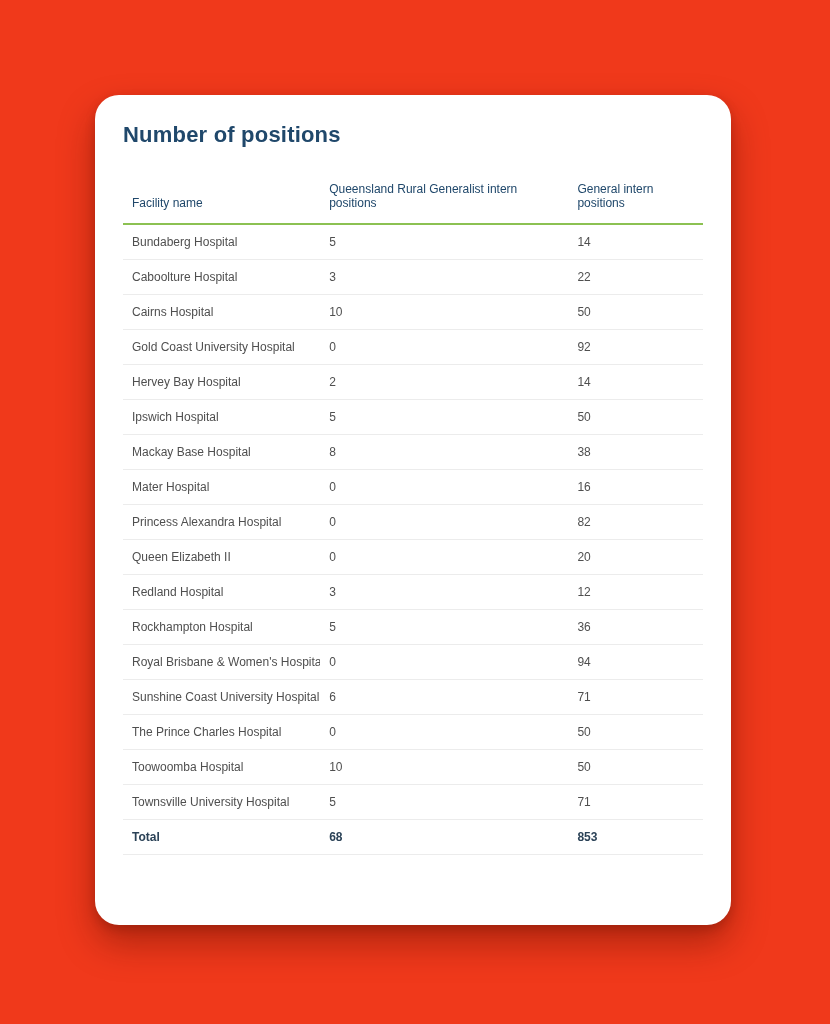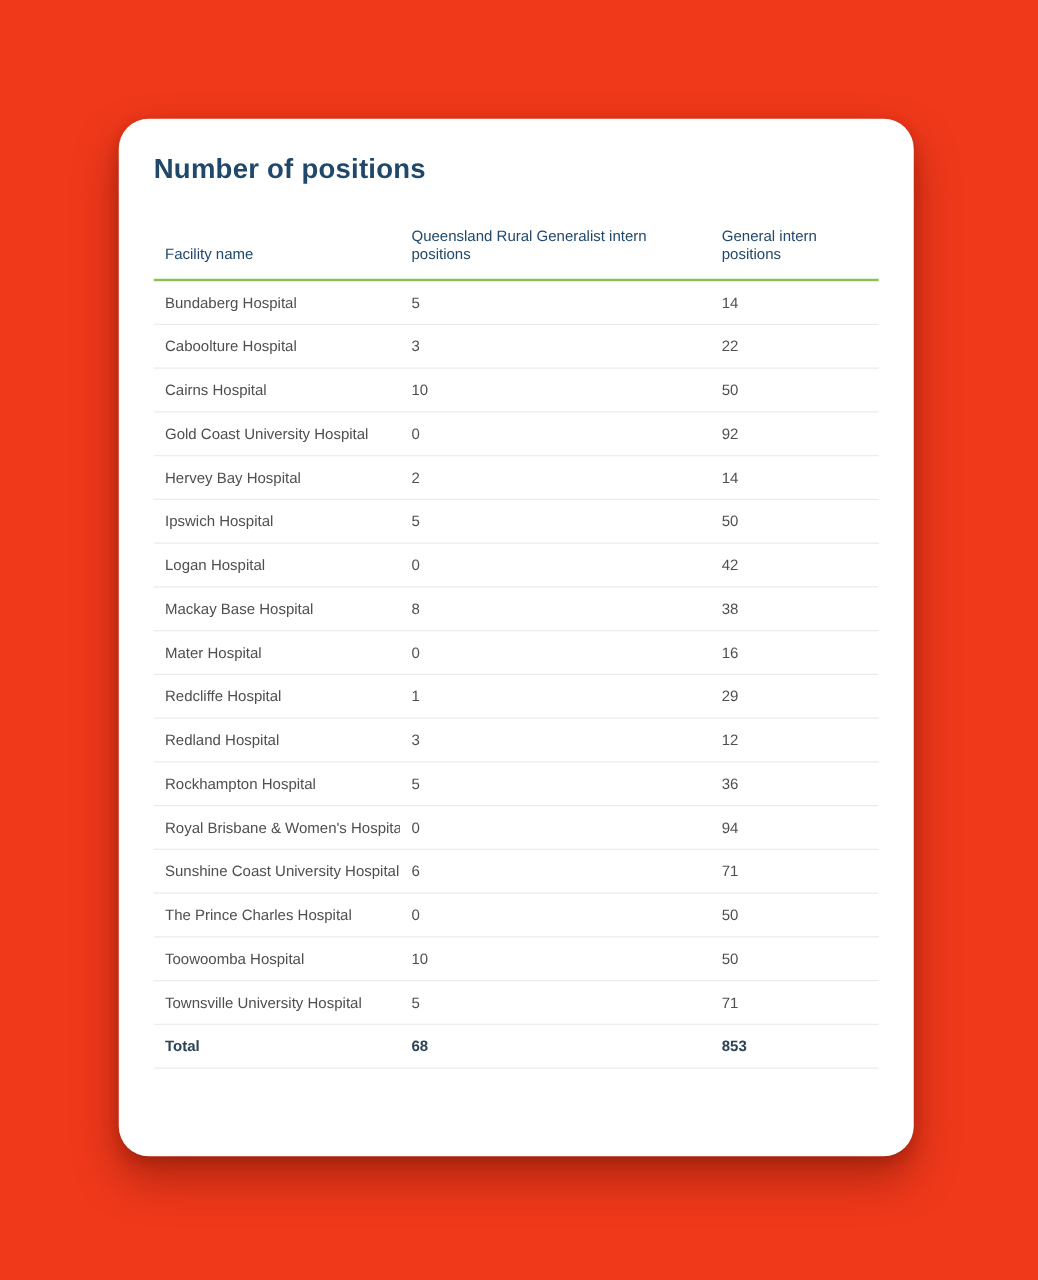--- a/index.html
+++ b/index.html
@@ -107,38 +107,38 @@
           <td>Hervey Bay Hospital</td>
           <td>2</td>
           <td>14</td>
         </tr>
         <tr>
           <td>Ipswich Hospital</td>
           <td>5</td>
           <td>50</td>
         </tr>
         <tr>
-          <td>Logan Hospital</td>
-          <td>0</td>
-          <td>42</td>
-        </tr>
-        <tr>
           <td>Mackay Base Hospital</td>
           <td>8</td>
           <td>38</td>
         </tr>
         <tr>
           <td>Mater Hospital</td>
           <td>0</td>
           <td>16</td>
         </tr>
         <tr>
-          <td>Redcliffe Hospital</td>
-          <td>1</td>
-          <td>29</td>
+          <td>Princess Alexandra Hospital</td>
+          <td>0</td>
+          <td>82</td>
+        </tr>
+        <tr>
+          <td>Queen Elizabeth II</td>
+          <td>0</td>
+          <td>20</td>
         </tr>
         <tr>
           <td>Redland Hospital</td>
           <td>3</td>
           <td>12</td>
         </tr>
         <tr>
           <td>Rockhampton Hospital</td>
           <td>5</td>
           <td>36</td>

